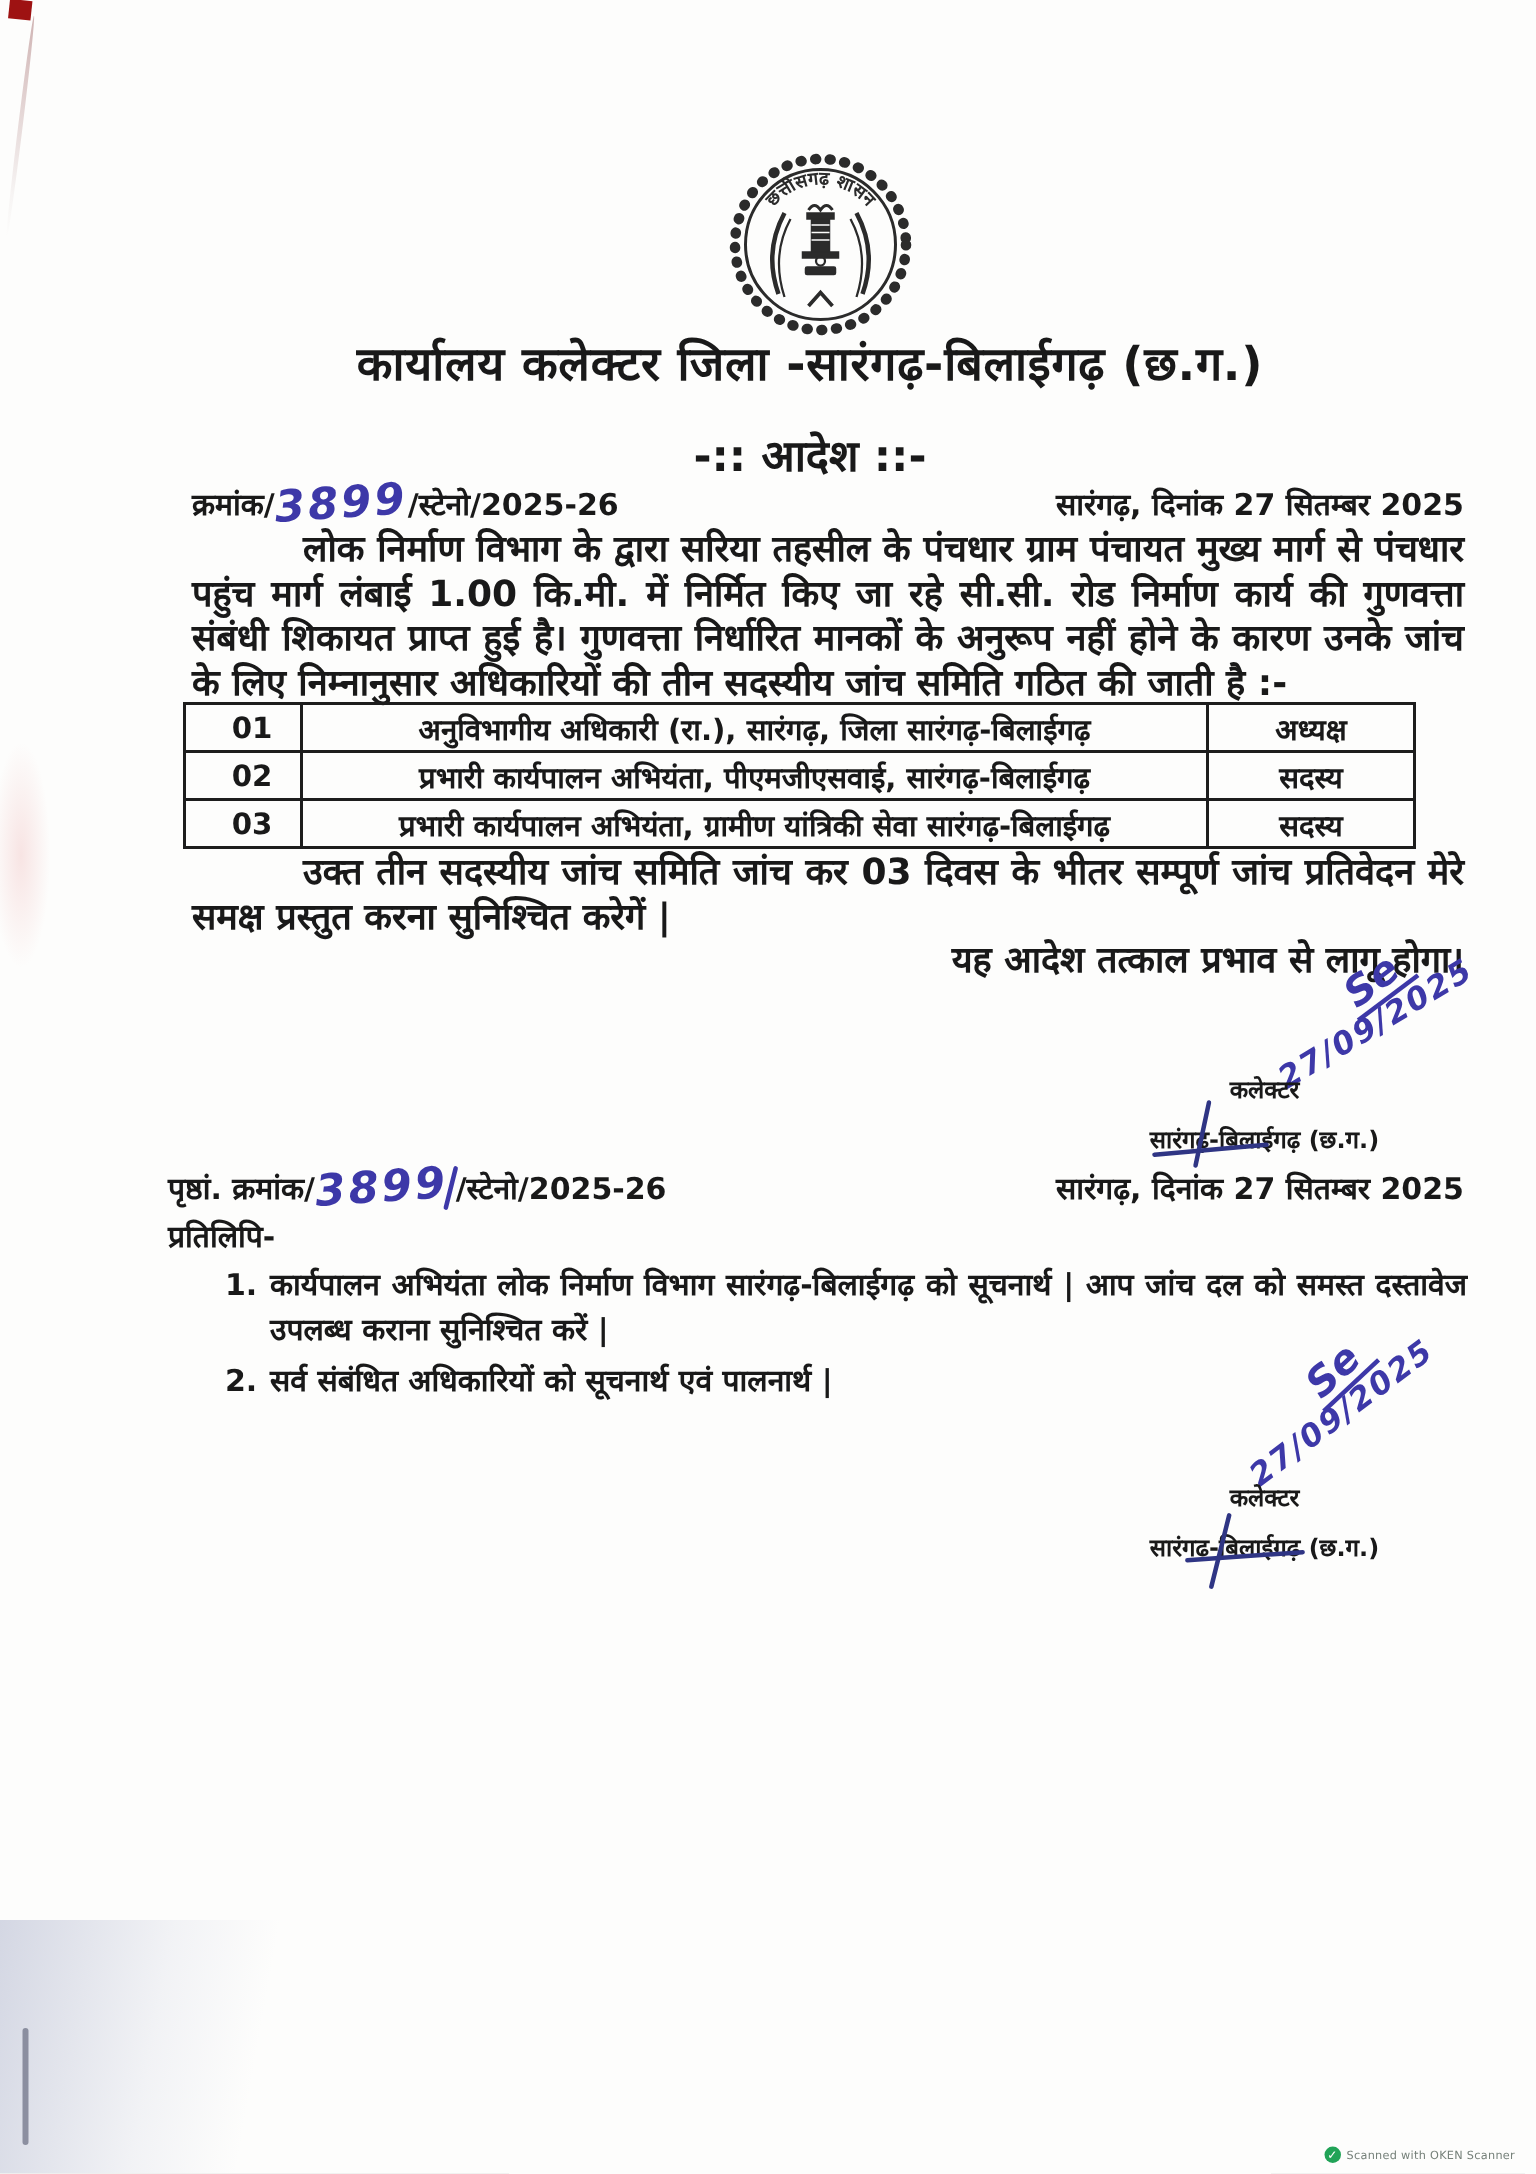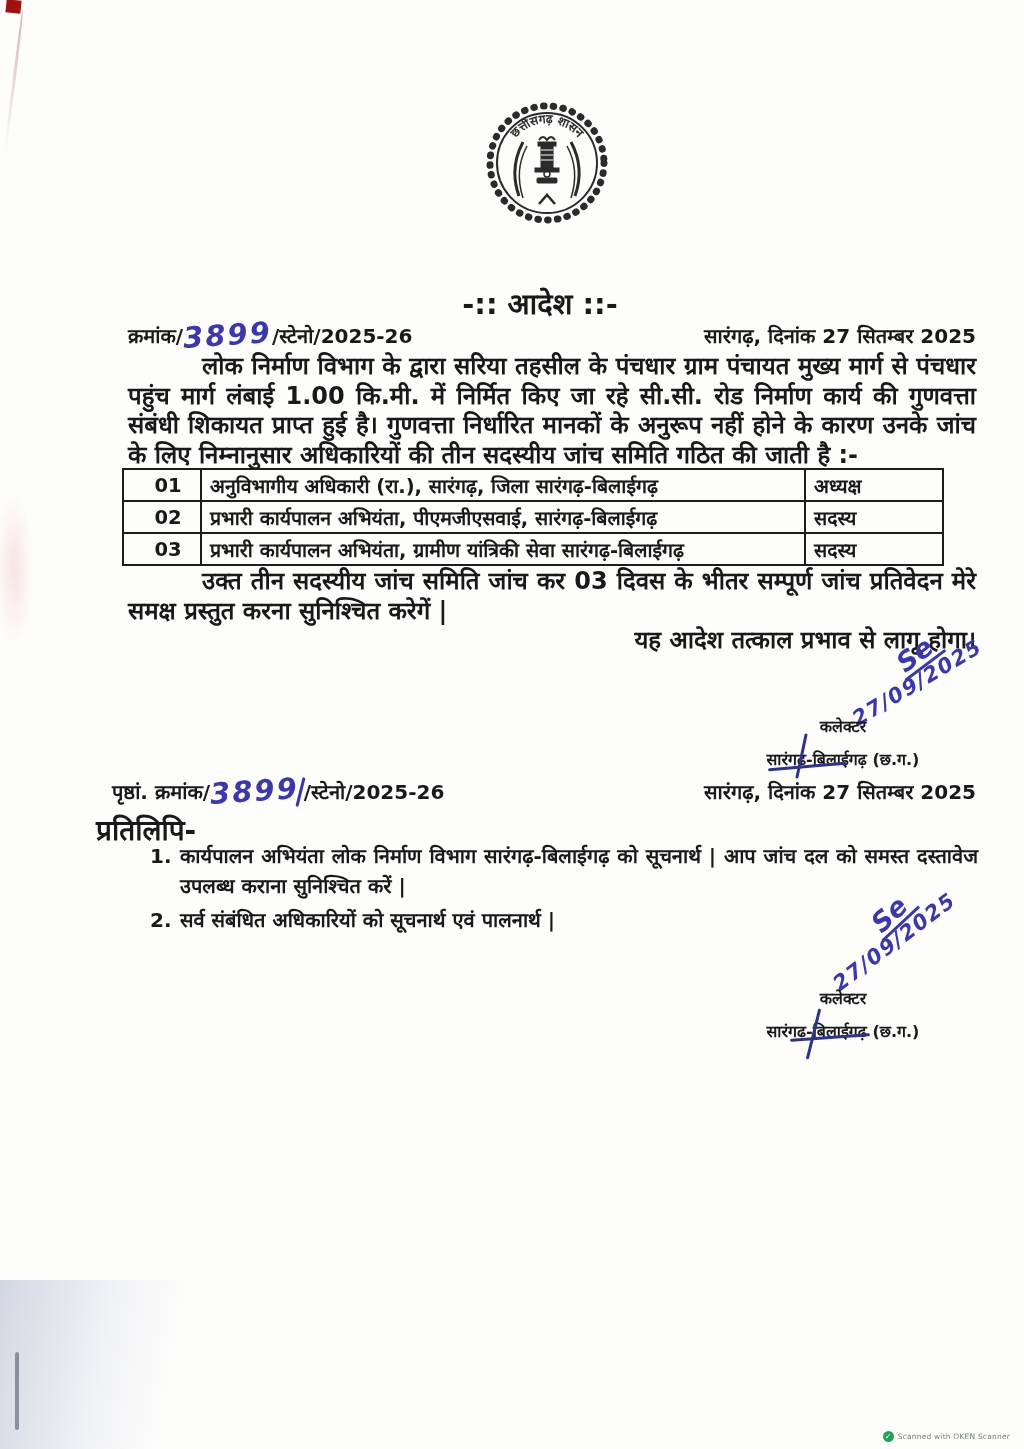--- a/index.html
+++ b/index.html
@@ -33,42 +33,42 @@
   .pen-tick{display:inline-block;width:3px;height:30px;background:#3d38a8;transform:rotate(14deg);margin:0 2px -8px 0;border-radius:2px;}
   
   .para{position:absolute;left:128px;width:848px;font-size:24px;line-height:29.5px;
     font-weight:bold;text-align:justify;}
   .p1{top:352px;text-indent:74px;}
   .p2{top:567px;text-indent:74px;}
   .p3{top:626px;text-indent:74px;text-align:right;}
   
   .ctable{position:absolute;left:122px;top:468px;width:822px;border-collapse:collapse;
     font-size:19.5px;font-weight:bold;}
-  .ctable td{border:2px solid #1d1d1d;height:30px;padding:0 8px;vertical-align:middle;}
+  .ctable td{border:2px solid #1d1d1d;height:30px;padding:0 8px;vertical-align:middle;text-align:center;}
   .ctable td.sno{width:48px;text-align:center;padding-left:20px;}
   .ctable td.role{width:120px;margin-left:18px;}
   
   .sig-hand{position:absolute;text-align:center;transform:rotate(-27deg);}
   .sig1-hand{right:18px;top:645px;width:190px;}
   .sig2-hand{right:42px;top:905px;width:190px;transform:rotate(-33deg);}
   .sig-initials{display:inline-block;font-size:27px;border-bottom:3px solid #3d38a8;
     transform:rotate(-10deg);padding:0 8px 0 4px;margin-left:26px;line-height:26px;}
   .sig-date{display:block;font-size:21px;letter-spacing:1.5px;transform:rotate(-4deg);margin-top:-2px;}
   .sig-block{position:absolute;width:270px;text-align:center;font-size:16px;font-weight:bold;line-height:33px;}
   .sig1-block{right:46px;top:710px;}
   .sig2-block{right:46px;top:982px;}
   .strike{position:absolute;background:#2f3584;border-radius:2px;}
   .strike-h1{left:768px;top:765px;width:78px;height:3px;transform:rotate(-5deg);}
   .strike-v1{left:800px;top:733px;width:3px;height:46px;transform:rotate(12deg);}
   .strike-h2{left:790px;top:1036px;width:80px;height:3px;transform:rotate(-4deg);}
   .strike-v2{left:812px;top:1008px;width:3px;height:52px;transform:rotate(14deg);}
   
   .endorse-line{position:absolute;left:112px;right:48px;top:777px;display:flex;
     justify-content:space-between;align-items:baseline;font-size:20px;font-weight:bold;}
-  .copy-label{position:absolute;left:96px;top:810px;font-size:28px;font-weight:bold;}
+  .copy-label{position:absolute;left:112px;top:810px;font-size:20px;font-weight:bold;}
   .copy-list{position:absolute;left:150px;top:841px;width:828px;font-size:20px;
     line-height:30px;font-weight:bold;}
   .copy-item{display:flex;margin-bottom:4px;}
   .copy-num{width:30px;flex:0 0 30px;}
   .copy-text{text-align:justify;}
   
   .watermark{position:absolute;right:14px;bottom:7px;display:flex;align-items:center;gap:4px;}
   .wm-icon{width:11px;height:11px;border-radius:50%;background:#21a357;color:#fff;
     font-size:8px;line-height:11px;text-align:center;font-weight:bold;}
   .wm-text{font-size:7.5px;color:#76817a;letter-spacing:0.2px;}
@@ -106,20 +106,21 @@
         <line x1="58" y1="59" x2="70" y2="59" stroke="#fdfdfc" stroke-width="1"></line>
         <line x1="58" y1="64" x2="70" y2="64" stroke="#fdfdfc" stroke-width="1"></line>
         <rect x="52" y="72" width="24" height="4"></rect>
         <rect x="54" y="82" width="20" height="5" rx="1"></rect>
         <circle cx="64" cy="78" r="3" fill="none" stroke-width="1.5"></circle>
       </g>
       <path d="M56 108 l8 -9 8 9" fill="none" stroke="#2b2b2b" stroke-width="2.5"></path>
     </svg>
   </div>
 
+  <div class="office-title">कार्यालय कलेक्टर जिला -सारंगढ़-बिलाईगढ़ (छ.ग.)</div>
   <div class="order-heading">-:: आदेश ::-</div>
 
   <div class="refline">
     <span><span>क्रमांक/</span><span class="pen ref-num">3899</span><span>/स्टेनो/2025-26</span></span>
     <span>सारंगढ़, दिनांक 27 सितम्बर 2025</span>
   </div>
 
   <div class="para p1">लोक निर्माण विभाग के द्वारा सरिया तहसील के पंचधार ग्राम पंचायत मुख्य मार्ग से पंचधार पहुंच मार्ग लंबाई 1.00 कि.मी. में निर्मित किए जा रहे सी.सी. रोड निर्माण कार्य की गुणवत्ता संबंधी शिकायत प्राप्त हुई है। गुणवत्ता निर्धारित मानकों के अनुरूप नहीं होने के कारण उनके जांच के लिए निम्नानुसार अधिकारियों की तीन सदस्यीय जांच समिति गठित की जाती है  :-</div>
 
   <table class="ctable">

